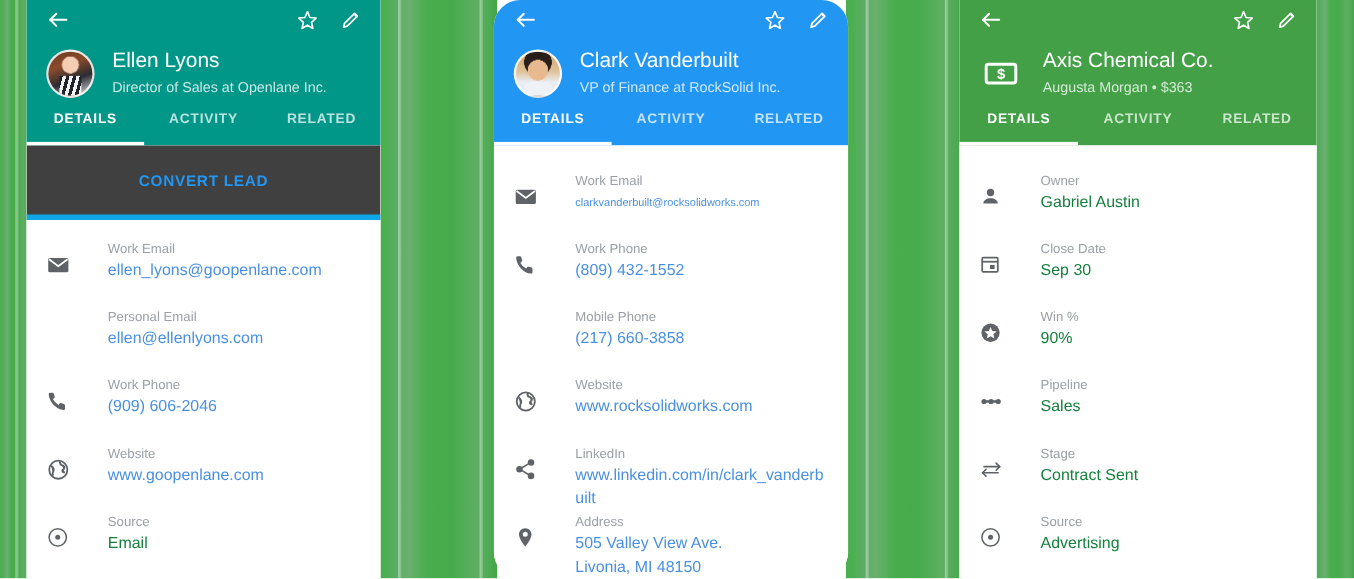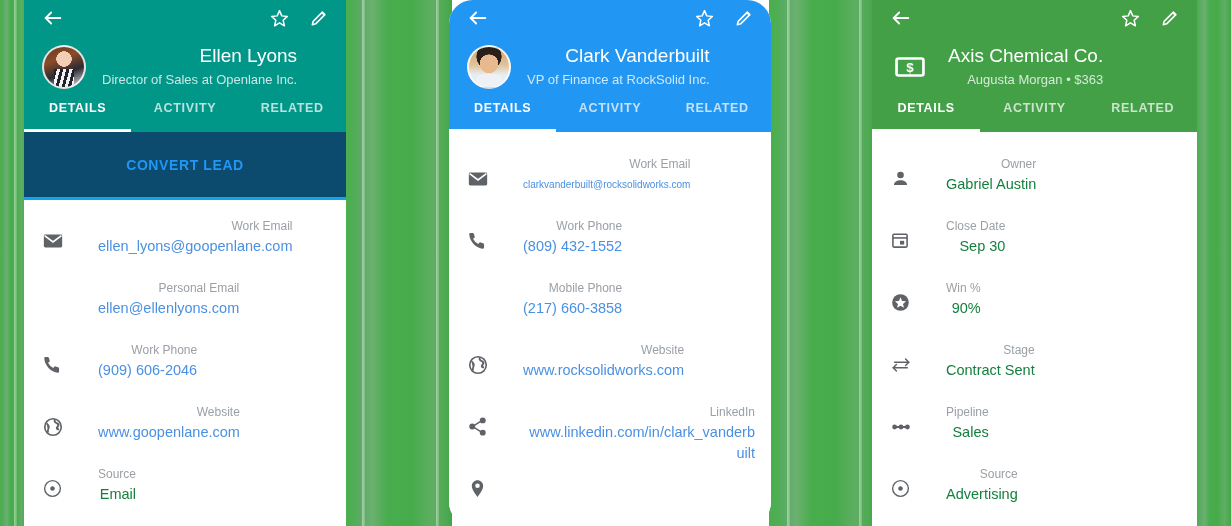--- a/index.html
+++ b/index.html
@@ -9,21 +9,20 @@
     font-family: "Liberation Sans", sans-serif;
     background: #ffffff;
   }
 
   
   #stage {
     position: relative;
     width: 1231px; height: 526px;
     background: #ffffff;
     overflow: hidden;
-    text-align: right;
   }
   .bg-green {
     position: absolute; top: 0; bottom: 0;
     background: linear-gradient(to right,
         #4caf4f 0%, #4caf4f 6%,
         #5aab64 14%,
         #6bb06f 26%,
         #49ad4e 40%,
         #46ab4b 62%,
         #5fae63 82%,
@@ -126,24 +125,24 @@
   .tab.active span { color: #ffffff; }
   .tab.active::after {
     content: ""; position: absolute; left: 0; right: 0; bottom: 0;
     height: 3px; background: #ffffff;
   }
 
   
   .body { flex: 1 1 auto; background: #ffffff; overflow: hidden; }
 
   .convert-card {
-    background: #0c4a6e;
+    background: #404040;
     height: 68px;
     display: flex; align-items: center; justify-content: center;
-    border-bottom: 3px solid #0ea5e9;
+    border-bottom: 5px solid #0ea5e9;
     cursor: pointer;
   }
   .convert-card span {
     color: #2196f3; font-size: 14px; font-weight: bold; letter-spacing: .6px;
   }
 
   .fields { padding-top: 16px; }
   .field {
     display: flex; align-items: flex-start;
     padding: 0 16px 0 18px;
@@ -399,20 +398,25 @@
             <div class="fvalue link">www.linkedin.com/in/clark_vanderbuilt</div>
           </div>
         </div>
 
         <div class="field">
           <div class="fico">
             <svg width="21" height="21" viewBox="0 0 24 24" fill="#5f6368">
                 <path d="M12 2.5c-3.6 0-6.5 2.9-6.5 6.5 0 4.9 6.5 12.5 6.5 12.5S18.5 13.9 18.5 9c0-3.6-2.9-6.5-6.5-6.5zm0 9a2.6 2.6 0 1 1 0-5.2 2.6 2.6 0 0 1 0 5.2z"></path>
               </svg>
           </div>
+          <div class="ftext">
+            <div class="flabel">Address</div>
+            <div class="fvalue link">505 Valley View Ave.</div>
+            <div class="fvalue link">Livonia, MI 48150</div>
+          </div>
         </div>
 
       </div>
     </div>
   </div>
 
   <div class="phone p3">
     <div class="appbar">
       <div class="appbar-actions">
         <div class="icon-btn">
@@ -497,50 +501,50 @@
               </svg>
           </div>
           <div class="ftext">
             <div class="flabel">Win %</div>
             <div class="fvalue">90%</div>
           </div>
         </div>
 
         <div class="field">
           <div class="fico">
+            <svg width="22" height="22" viewBox="0 0 24 24" fill="#5f6368">
+                <rect x="3" y="10.8" width="18" height="2.4" rx="1.2"></rect>
+                <circle cx="5" cy="12" r="2.6"></circle>
+                <circle cx="12" cy="12" r="2.6"></circle>
+                <circle cx="19" cy="12" r="2.6"></circle>
+              </svg>
+          </div>
+          <div class="ftext">
+            <div class="flabel">Pipeline</div>
+            <div class="fvalue">Sales</div>
+          </div>
+        </div>
+
+        <div class="field">
+          <div class="fico">
             <svg width="22" height="22" viewBox="0 0 24 24" fill="none" stroke="#5f6368" stroke-width="1.6" stroke-linecap="round" stroke-linejoin="round">
                 <line x1="3.5" y1="15" x2="19" y2="15"></line>
                 <polyline points="7,11.5 3.5,15 7,18.5"></polyline>
                 <line x1="5" y1="9" x2="20.5" y2="9"></line>
                 <polyline points="17,5.5 20.5,9 17,12.5"></polyline>
               </svg>
           </div>
           <div class="ftext">
             <div class="flabel">Stage</div>
             <div class="fvalue">Contract Sent</div>
           </div>
         </div>
 
         <div class="field">
           <div class="fico">
-            <svg width="22" height="22" viewBox="0 0 24 24" fill="#5f6368">
-                <rect x="3" y="10.8" width="18" height="2.4" rx="1.2"></rect>
-                <circle cx="5" cy="12" r="2.6"></circle>
-                <circle cx="12" cy="12" r="2.6"></circle>
-                <circle cx="19" cy="12" r="2.6"></circle>
-              </svg>
-          </div>
-          <div class="ftext">
-            <div class="flabel">Pipeline</div>
-            <div class="fvalue">Sales</div>
-          </div>
-        </div>
-
-        <div class="field">
-          <div class="fico">
             <svg width="21" height="21" viewBox="0 0 24 24" fill="none" stroke="#5f6368" stroke-width="1.6">
                 <circle cx="12" cy="12" r="9"></circle>
                 <circle cx="12" cy="12" r="2.6" fill="#5f6368" stroke="none"></circle>
               </svg>
           </div>
           <div class="ftext">
             <div class="flabel">Source</div>
             <div class="fvalue">Advertising</div>
           </div>
         </div>

